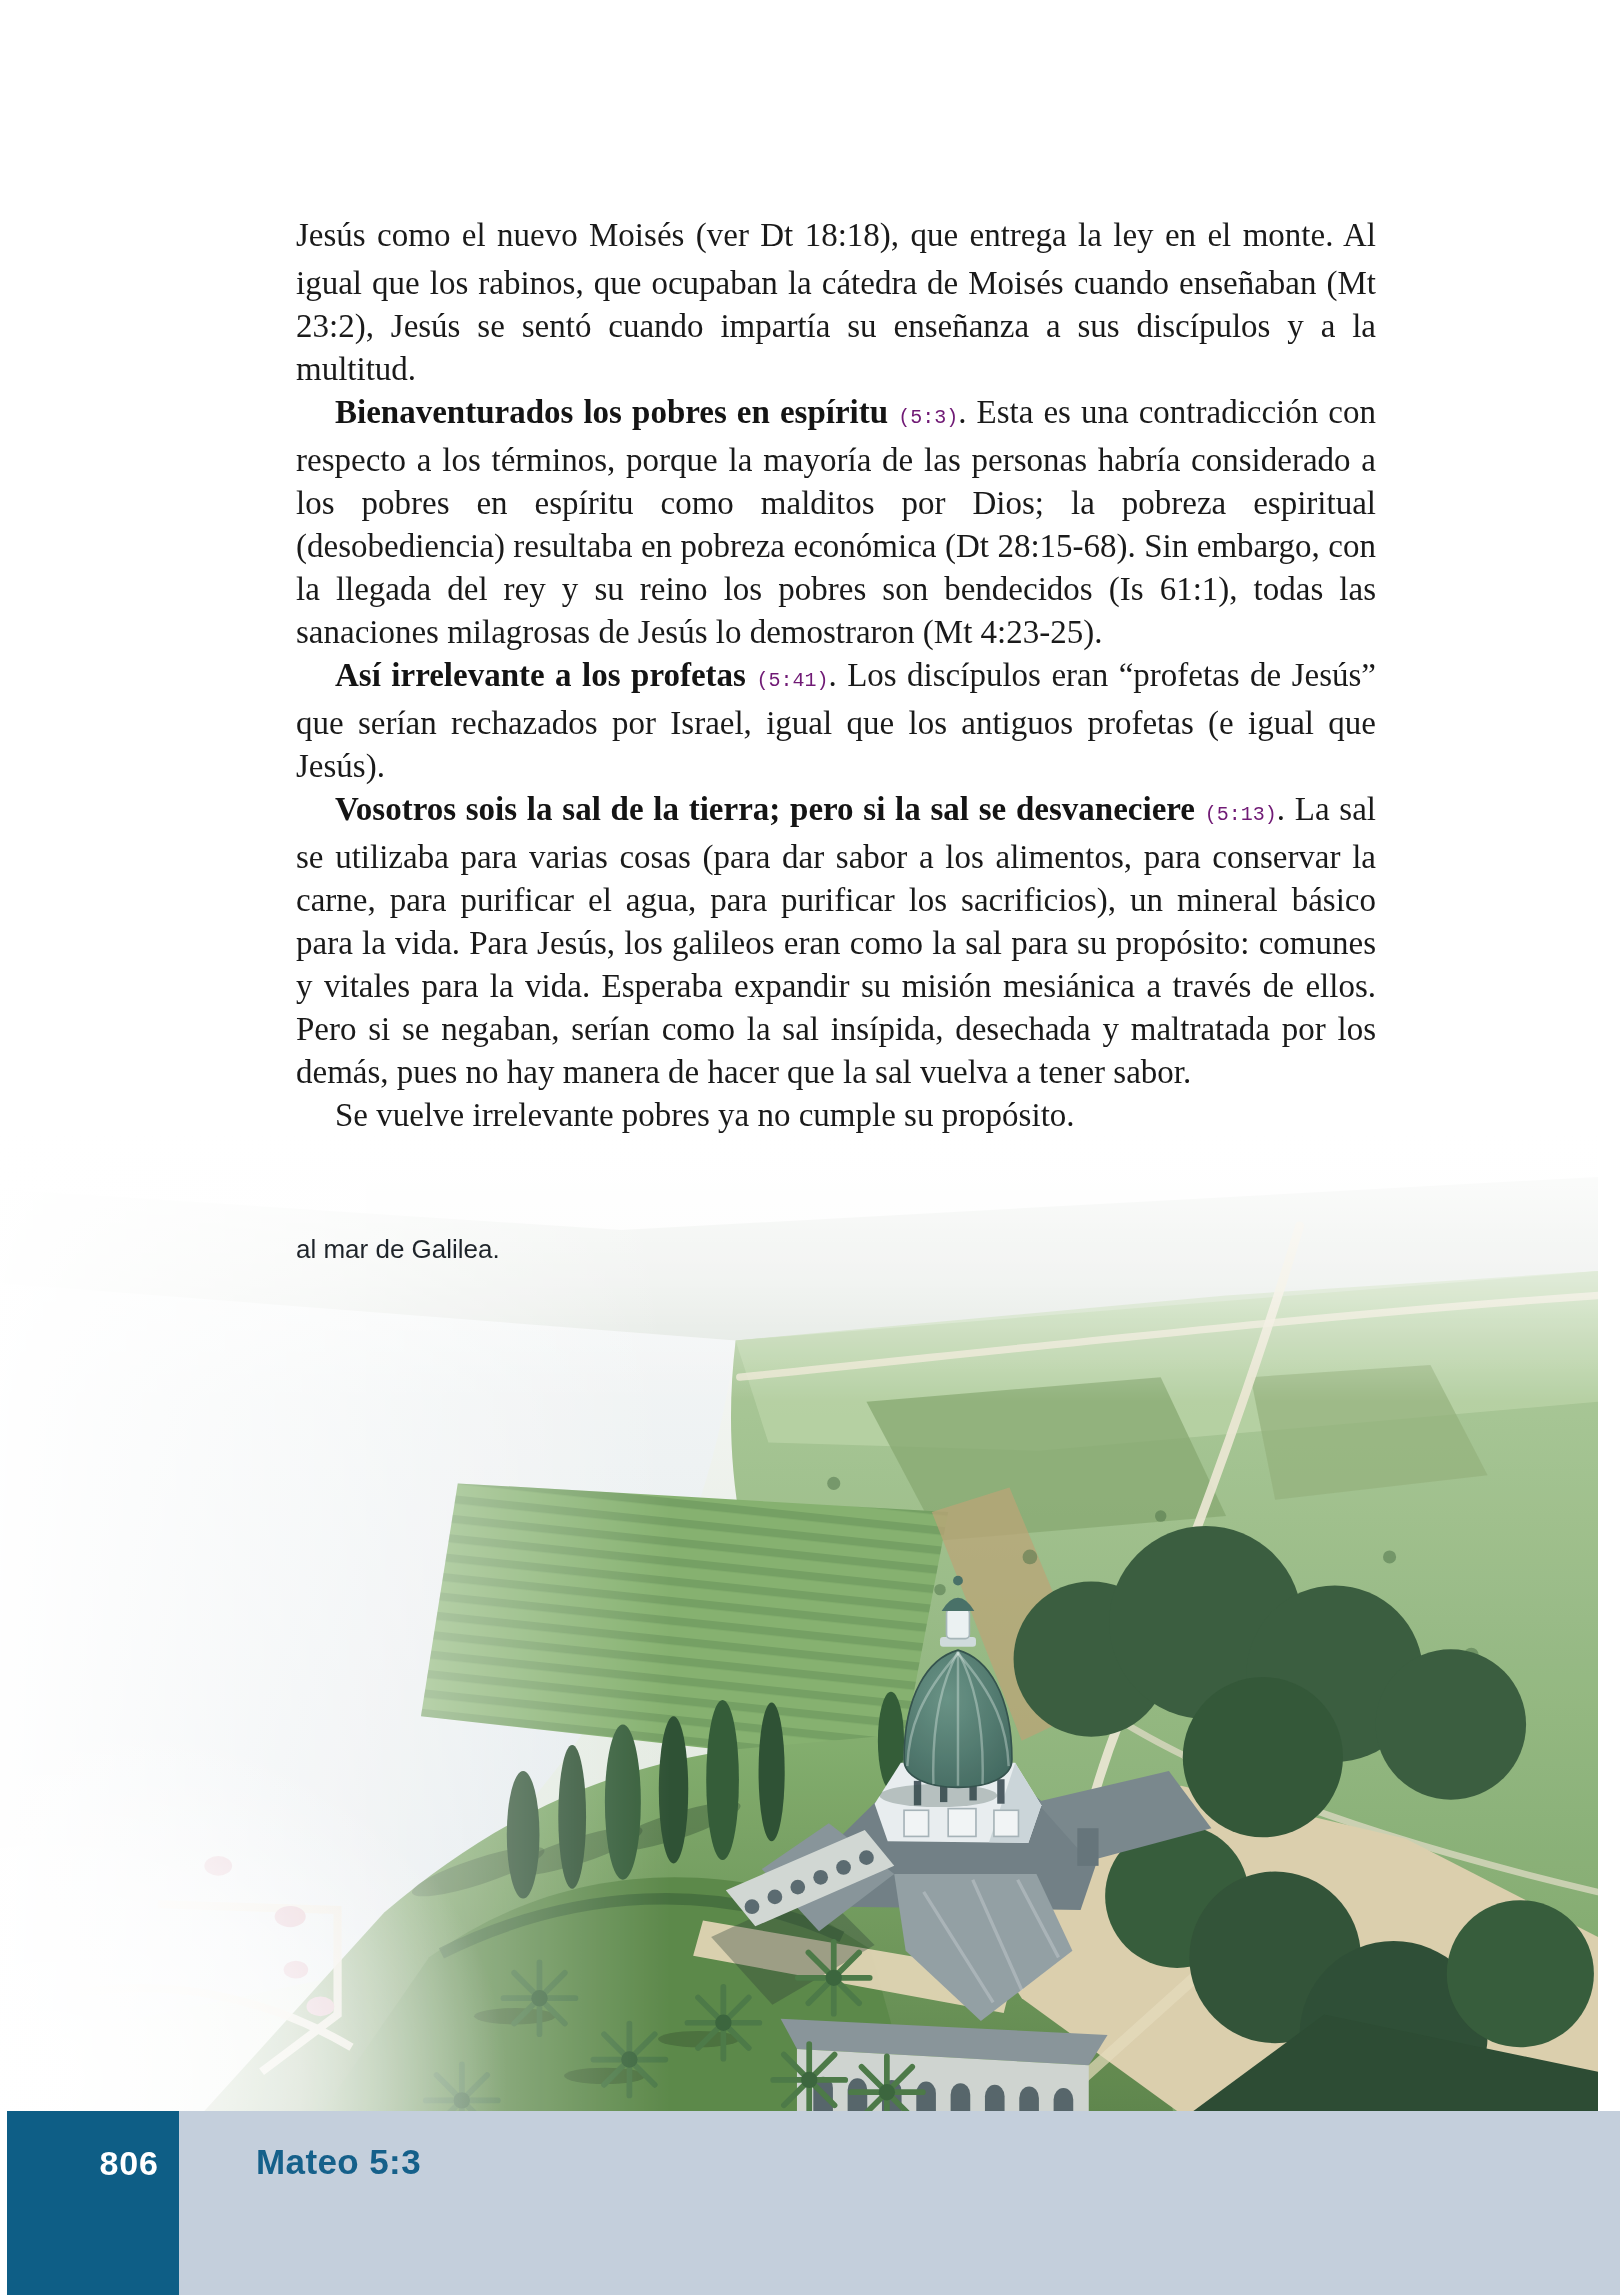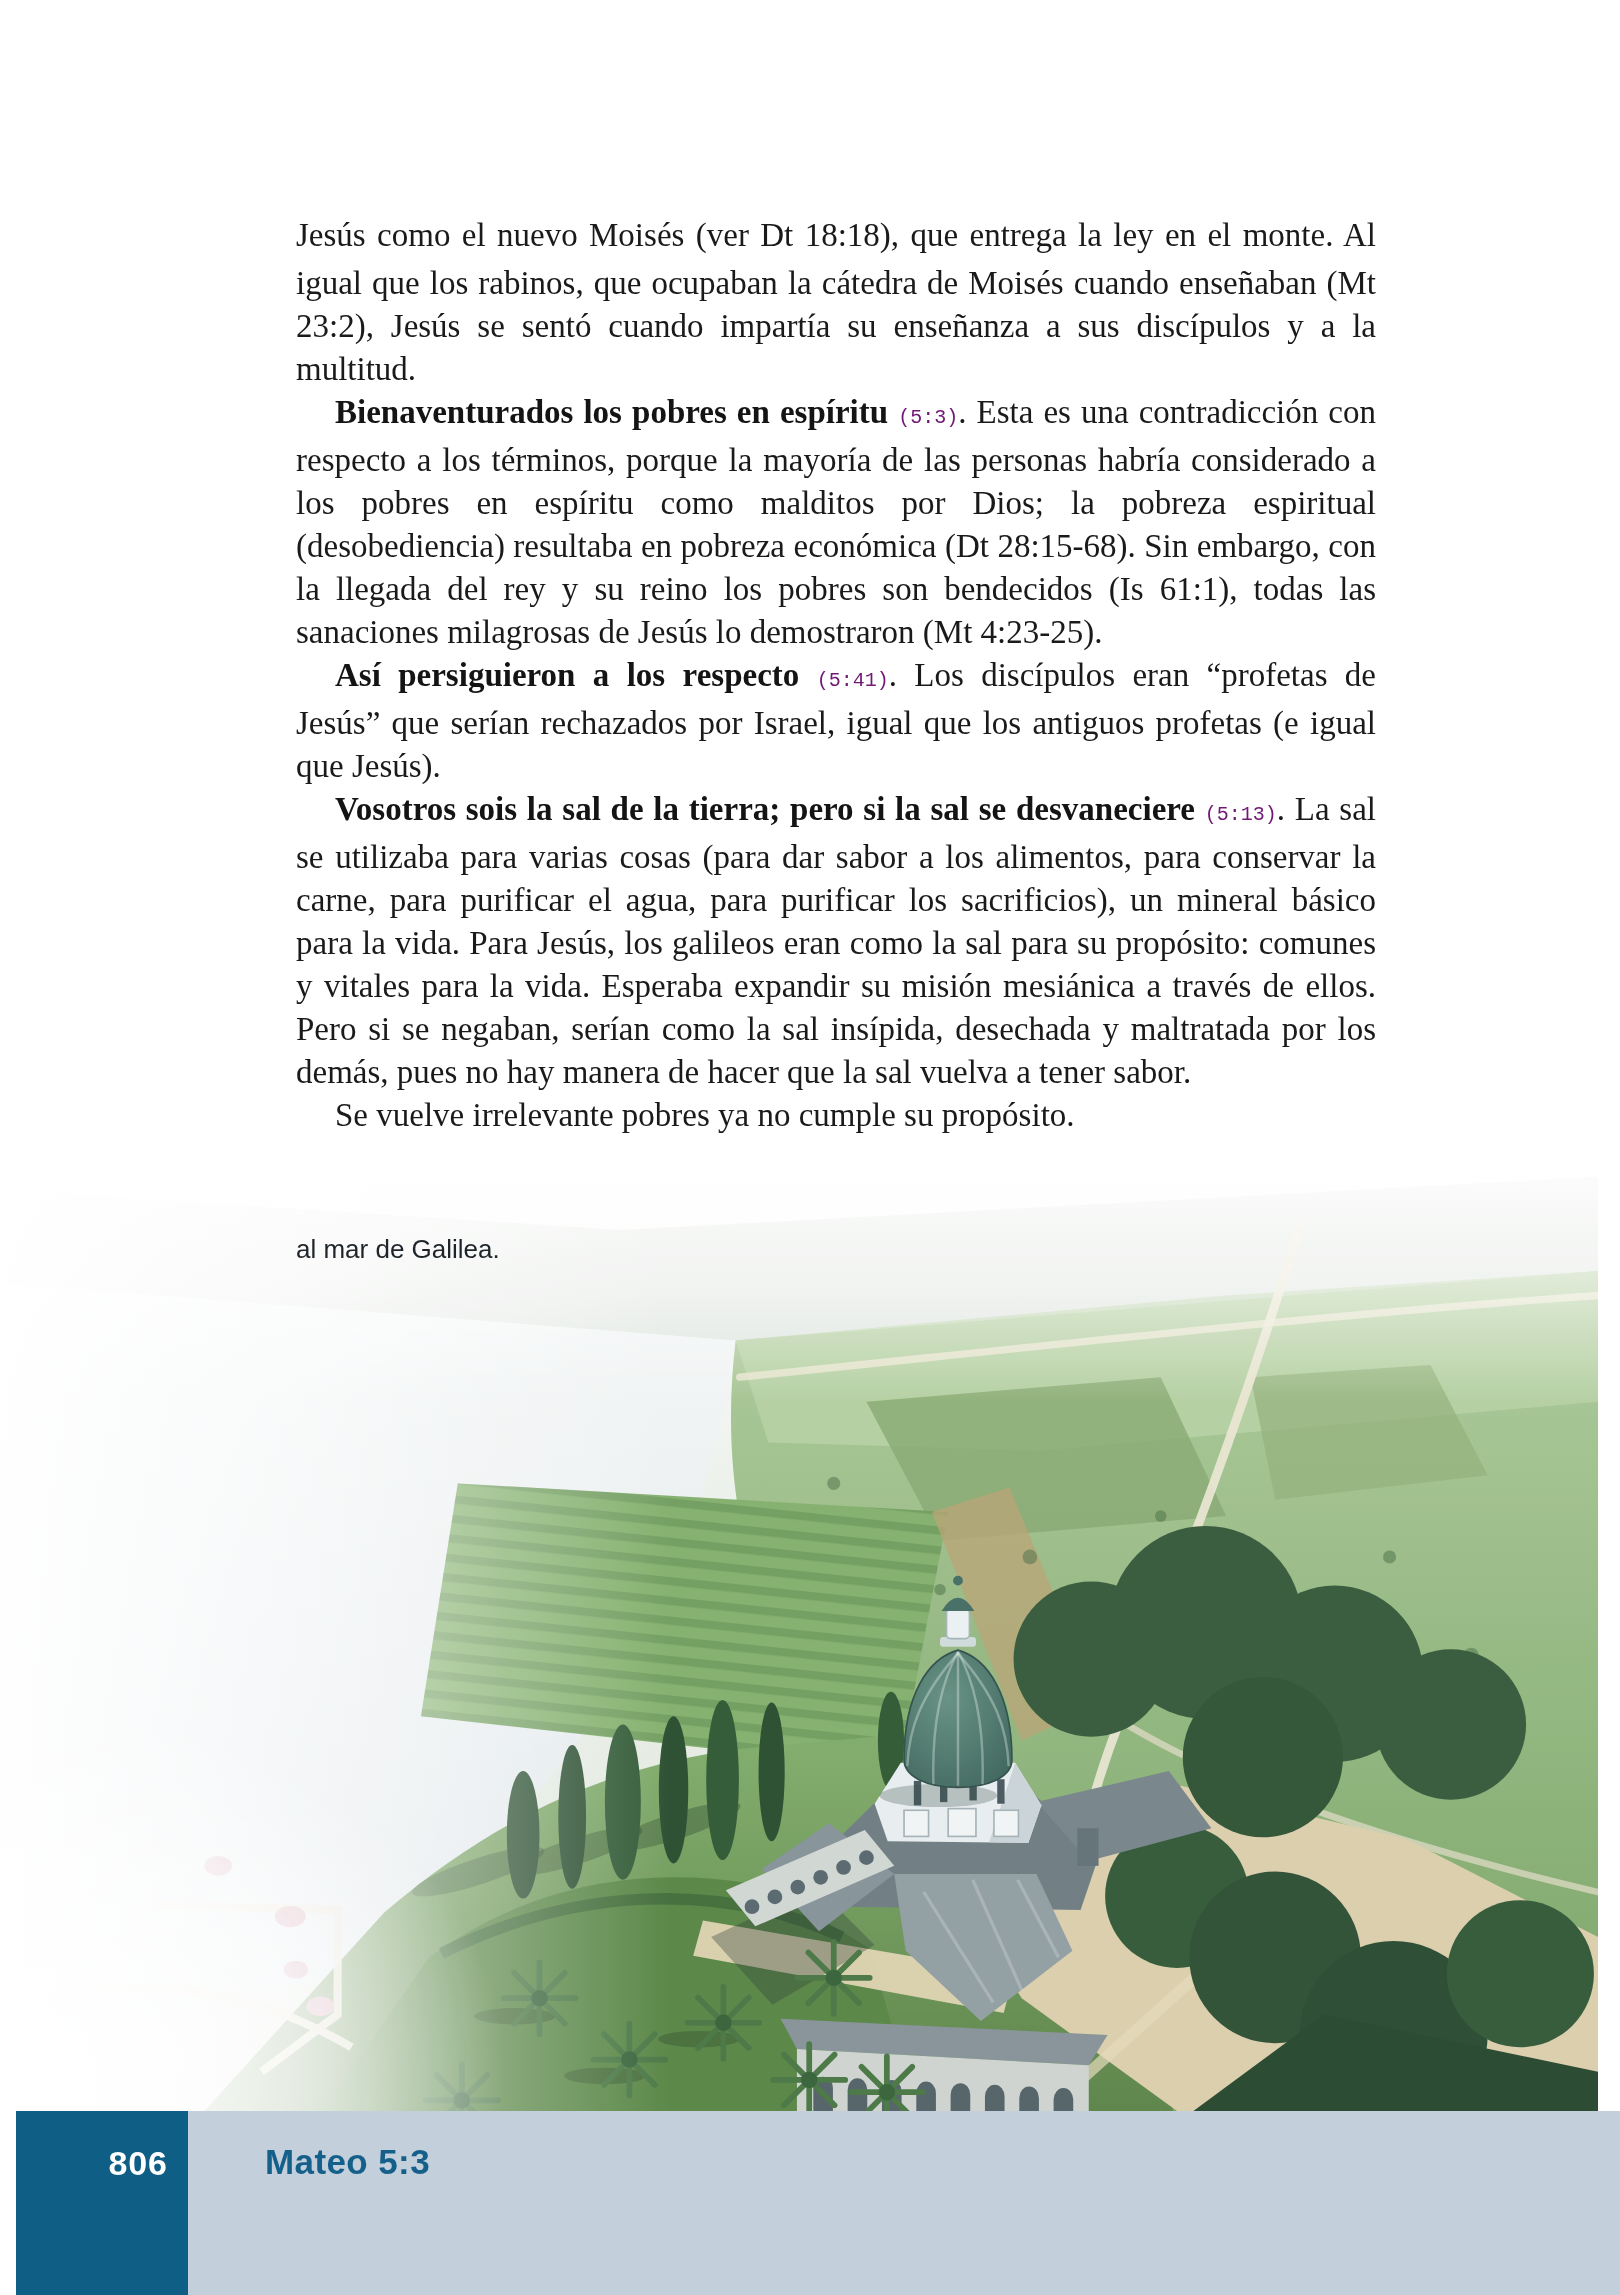--- a/index.html
+++ b/index.html
@@ -19,21 +19,21 @@
   .caption{position:absolute;left:296px;top:1229px;width:703px;z-index:5;
            font-family:"Liberation Sans","DejaVu Sans",sans-serif;
            font-size:26px;line-height:41px;color:#1e242a;}
   .caption .l1{padding-left:10.6px;}
 
   
   .photo{position:absolute;left:0;top:1132px;width:1598px;height:979px;z-index:1;}
   .photo svg{display:block;width:1598px;height:979px;}
 
   
-  .footer{position:absolute;left:16px;top:2111px;width:1384px;height:185px;z-index:6;
+  .footer{position:absolute;left:7px;top:2111px;width:1384px;height:185px;z-index:6;
           font-family:"Liberation Sans","DejaVu Sans",sans-serif;border-radius:27px;}
   .numbox{position:absolute;left:0;top:0;width:172px;height:185px;background:#0e5e86;
           box-sizing:border-box;text-align:right;padding:33px 20.4px 0 0;
           color:#ffffff;font-weight:700;font-size:34px;letter-spacing:0.8px;}
   .band{position:absolute;left:172px;top:0;width:1426px;height:185px;background:#c4cfdc;padding-left:30px;}
   .band .fref{display:inline-block;margin:31px 0 0 47px;color:#15608a;
               font-weight:700;font-size:35px;letter-spacing:0.4px;}
 </style>
 </head>
 <body>
@@ -249,21 +249,21 @@
     </svg>
   </div>
 
   <div class="caption">
     <div class="l2">al mar de Galilea.</div>
   </div>
 
   <div class="bodytext">
     <p class="para"><span class="lead"></span><span class="vref"></span><span>Jesús como el nuevo Moisés (ver Dt 18:18), que entrega la ley en el monte. Al igual que los rabinos, que ocupaban la cátedra de Moisés cuando enseñaban (Mt 23:2), Jesús se sentó cuando impartía su enseñanza a sus discípulos y a la multitud.</span></p>
     <p class="para indent"><span class="lead">Bienaventurados los pobres en espíritu </span><span class="vref">(5:3)</span><span>. Esta es una contradicción con respecto a los términos, porque la mayoría de las personas habría considerado a los pobres en espíritu como malditos por Dios; la pobreza espiritual (desobediencia) resultaba en pobreza económica (Dt 28:15-68). Sin embargo, con la llegada del rey y su reino los pobres son bendecidos (Is 61:1), todas las sanaciones milagrosas de Jesús lo demostraron (Mt 4:23-25).</span></p>
-    <p class="para indent"><span class="lead">Así persiguieron a los respecto </span><span class="vref">(5:41)</span><span>. Los discípulos eran “profetas de Jesús” que serían rechazados por Israel, igual que los antiguos profetas (e igual que Jesús).</span></p>
+    <p class="para indent"><span class="lead">Así irrelevante a los profetas </span><span class="vref">(5:41)</span><span>. Los discípulos eran “profetas de Jesús” que serían rechazados por Israel, igual que los antiguos profetas (e igual que Jesús).</span></p>
     <p class="para indent"><span class="lead">Vosotros sois la sal de la tierra; pero si la sal se desvaneciere </span><span class="vref">(5:13)</span><span>. La sal se utilizaba para varias cosas (para dar sabor a los alimentos, para conservar la carne, para purificar el agua, para purificar los sacrificios), un mineral básico para la vida. Para Jesús, los galileos eran como la sal para su propósito: comunes y vitales para la vida. Esperaba expandir su misión mesiánica a través de ellos. Pero si se negaban, serían como la sal insípida, desechada y maltratada por los demás, pues no hay manera de hacer que la sal vuelva a tener sabor.</span></p>
     <p class="para indent"><span class="lead"></span><span class="vref"></span><span>Se vuelve irrelevante pobres ya no cumple su propósito.</span></p>
   </div>
 
   <div class="footer">
     <div class="numbox"><span>806</span></div>
     <div class="band"><span class="fref">Mateo 5:3</span></div>
   </div>
 
 </div>

